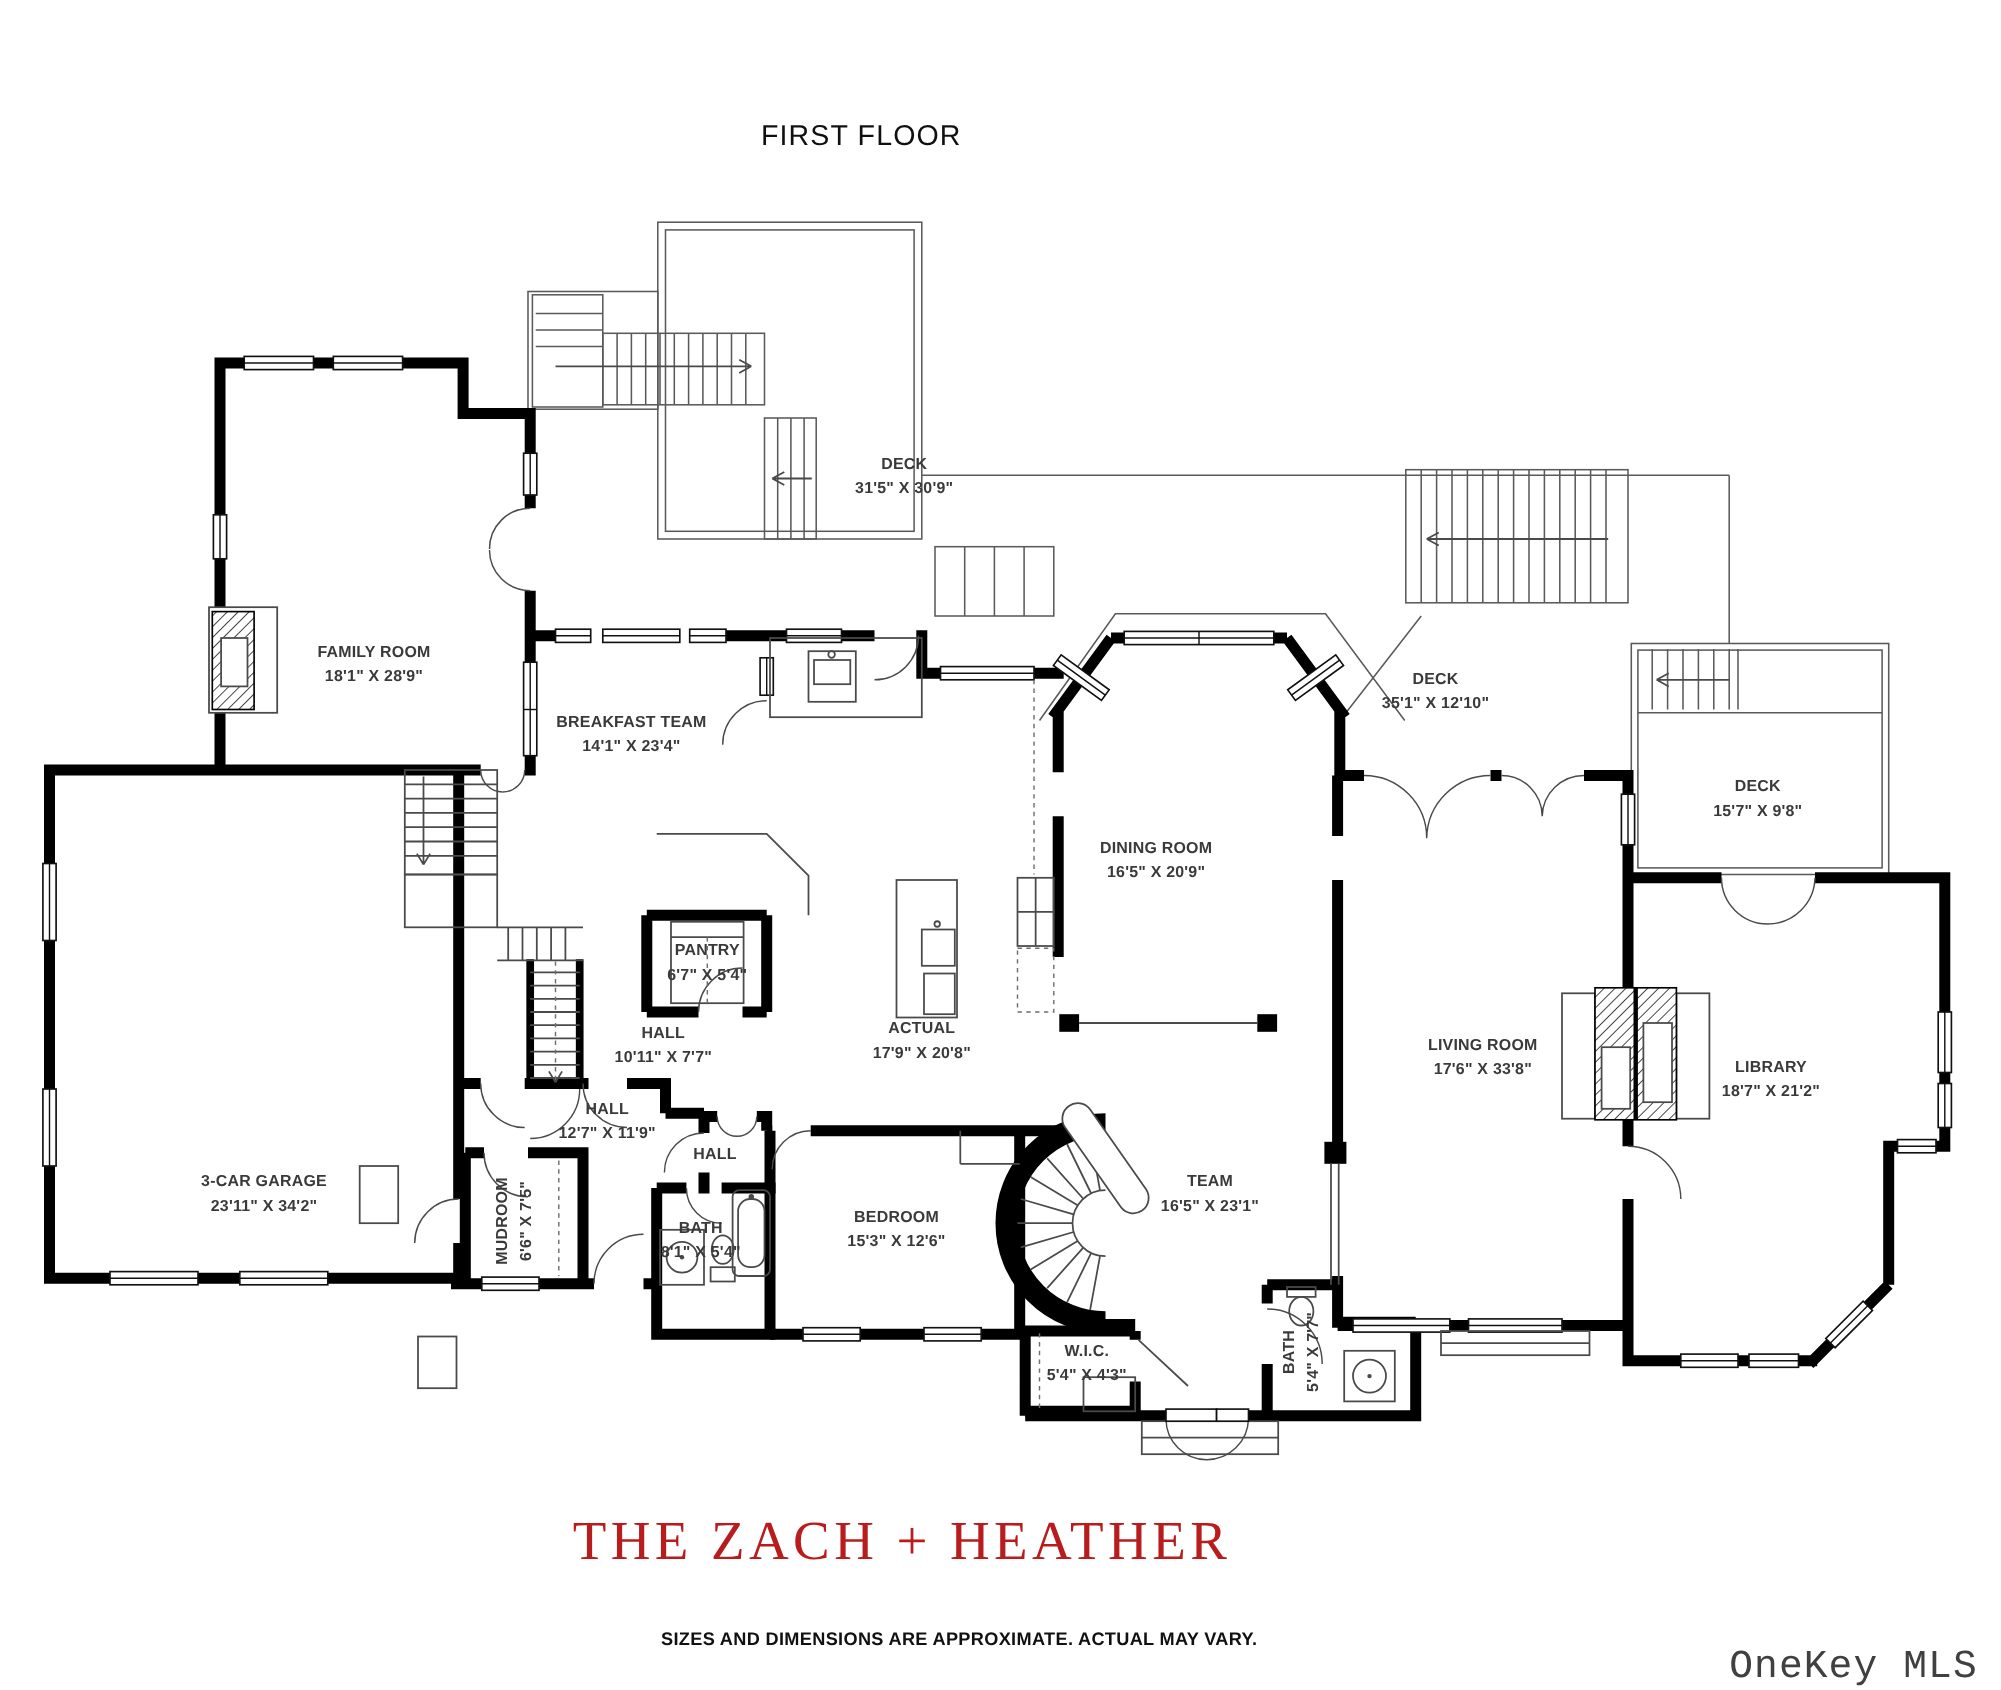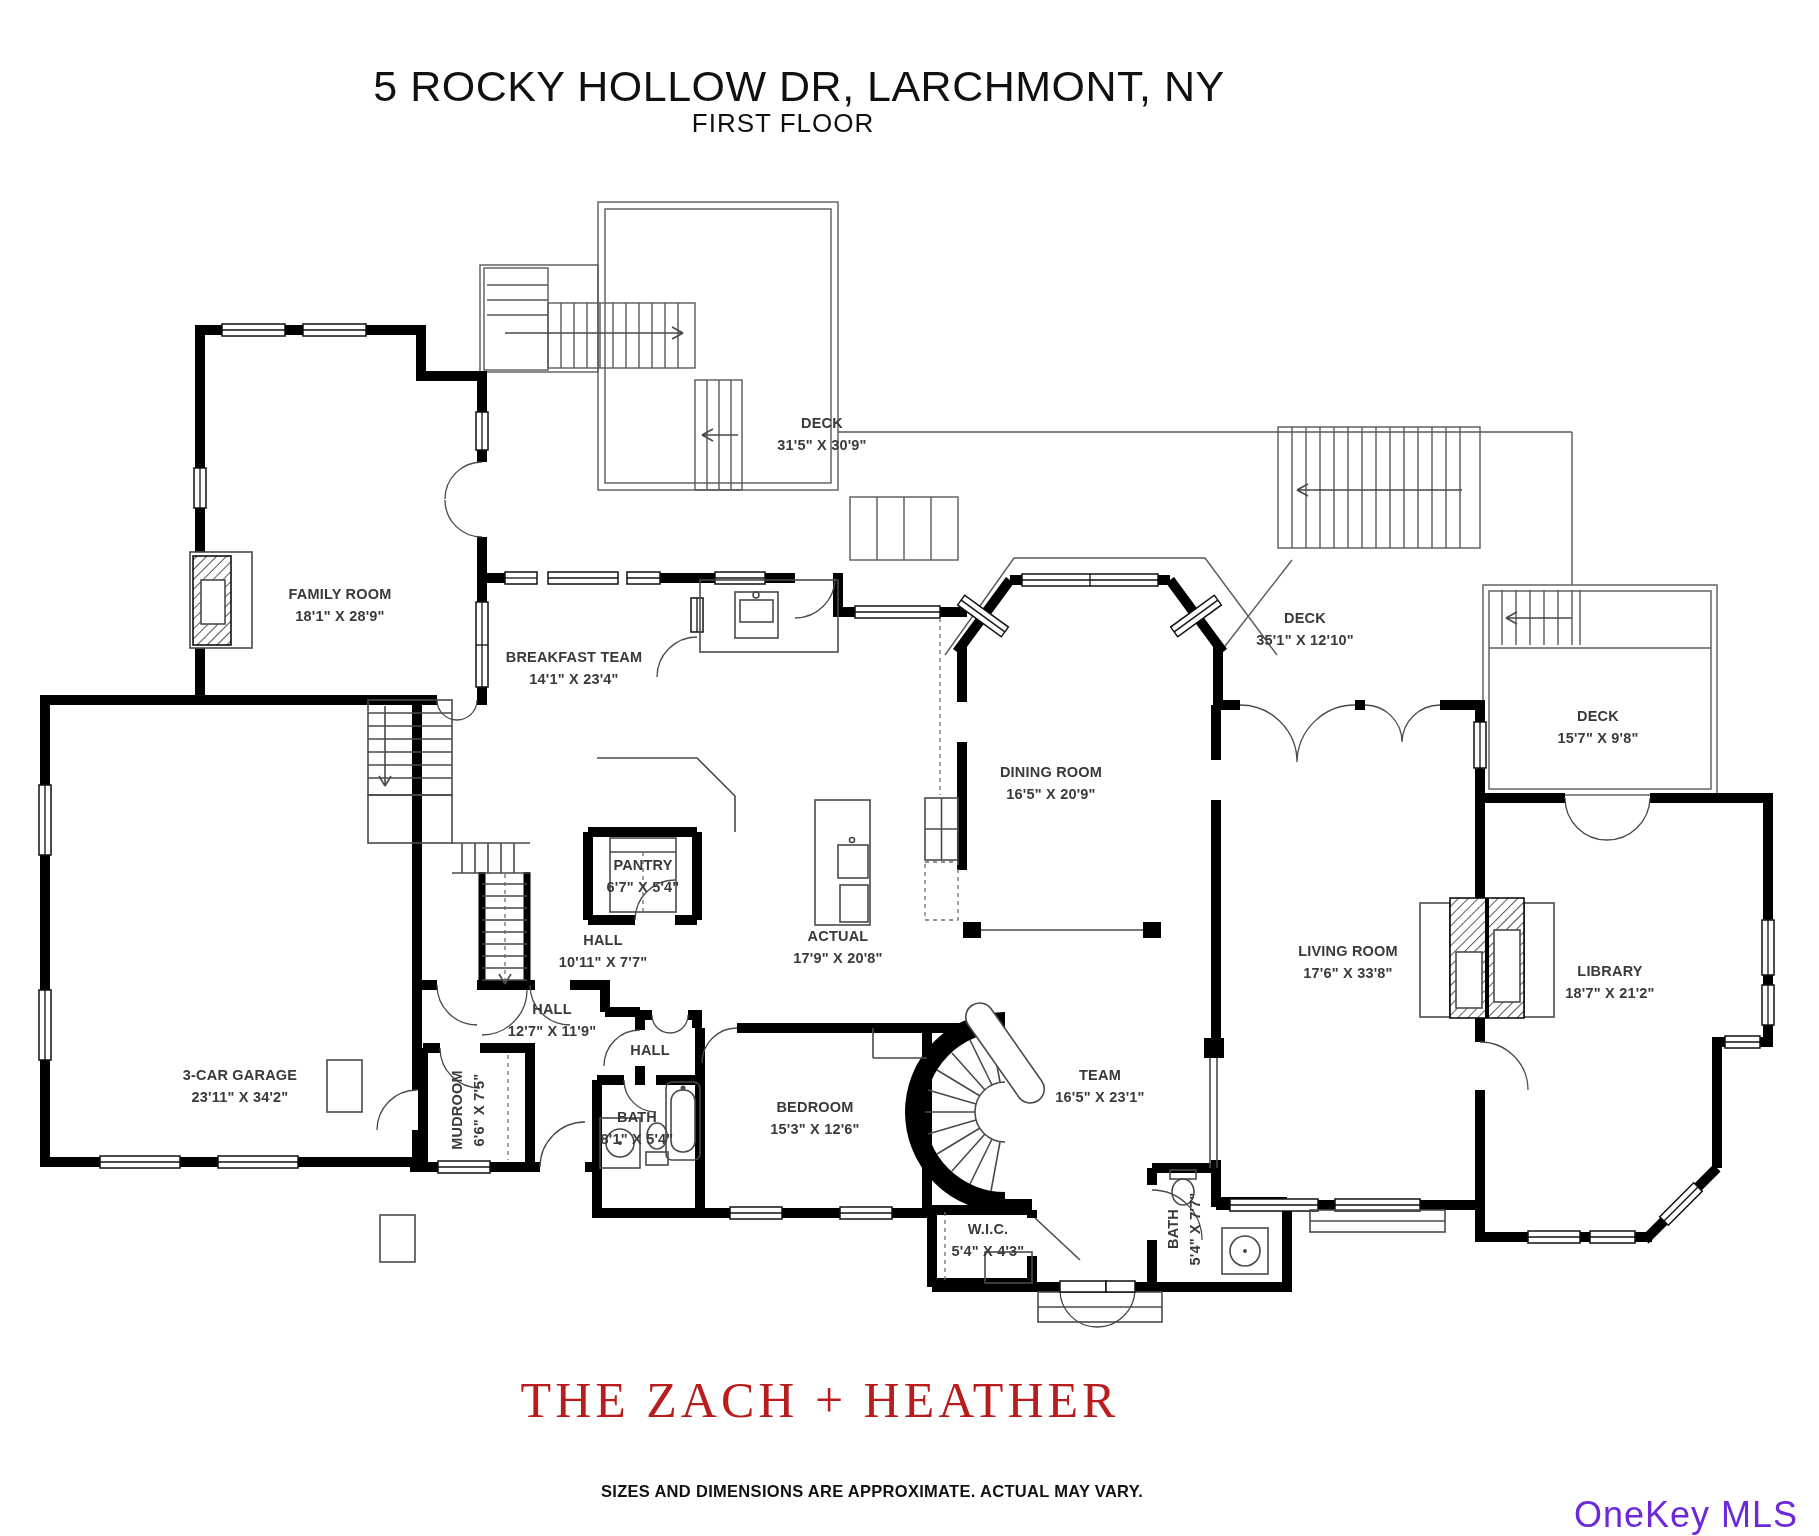--- a/index.html
+++ b/index.html
@@ -28,21 +28,21 @@
   .lbl.rot{transform:translate(-50%,-50%) rotate(-90deg);}
   .foot1{position:absolute;left:820px;top:1400px;transform:translate(-50%,-50%);
        font-family:"Liberation Serif", serif;font-size:50px;letter-spacing:4px;
        color:#b91c1c;white-space:nowrap;}
   .foot2{position:absolute;left:872px;top:1446px;transform:translate(-50%,-50%);
        font-family:"Liberation Serif", serif;font-size:38px;letter-spacing:4px;
        color:#1b1b1b;white-space:nowrap;}
   .disc{position:absolute;left:872px;top:1491px;transform:translate(-50%,-50%);
        font-size:16.5px;font-weight:700;letter-spacing:.3px;color:#111;white-space:nowrap;text-align:right;}
   .wm{position:absolute;left:1798px;top:1515px;transform:translate(-100%,-50%);
-       font-size:36px;color:#6d28d9;letter-spacing:1px;white-space:nowrap;}
+       font-size:36px;color:#404040;letter-spacing:1px;white-space:nowrap;font-family:Liberation Mono, monospace;}
 </style>
 </head>
 <body>
 
 <div class="page">
 
 <svg class="plan" viewBox="0 0 1819 1536">
   <defs>
     <pattern id="hatch" width="7" height="7" patternUnits="userSpaceOnUse" patternTransform="rotate(45)">
       <rect width="7" height="7" fill="#fff"></rect>
@@ -329,21 +329,20 @@
     <path class="tn" d="M1210,1058 V1168 M1217,1058 V1168"></path>
     <rect class="tn" x="1038" y="1292" width="124" height="30"></rect>
     <line class="tn" x1="1038" y1="1307" x2="1162" y2="1307"></line>
     <rect class="win" x="1060" y="1281" width="46" height="11"></rect>
     <rect class="win" x="1106" y="1281" width="29" height="11"></rect>
     <rect class="tn" x="1310" y="1210" width="135" height="22"></rect>
     <line class="tn" x1="1310" y1="1221" x2="1445" y2="1221"></line>
   </g>
 </svg>
 
-<div class="hdr">5 ROCKY HOLLOW DR, LARCHMONT, NY</div>
 <div class="sub">FIRST FLOOR</div>
 
 <div class="lbl" style="left:822px;top:434px">
       <span>DECK</span>
       <span>31'5" X 30'9"</span>
     </div>
 <div class="lbl" style="left:340px;top:605px">
       <span>FAMILY ROOM</span>
       <span>18'1" X 28'9"</span>
     </div>

